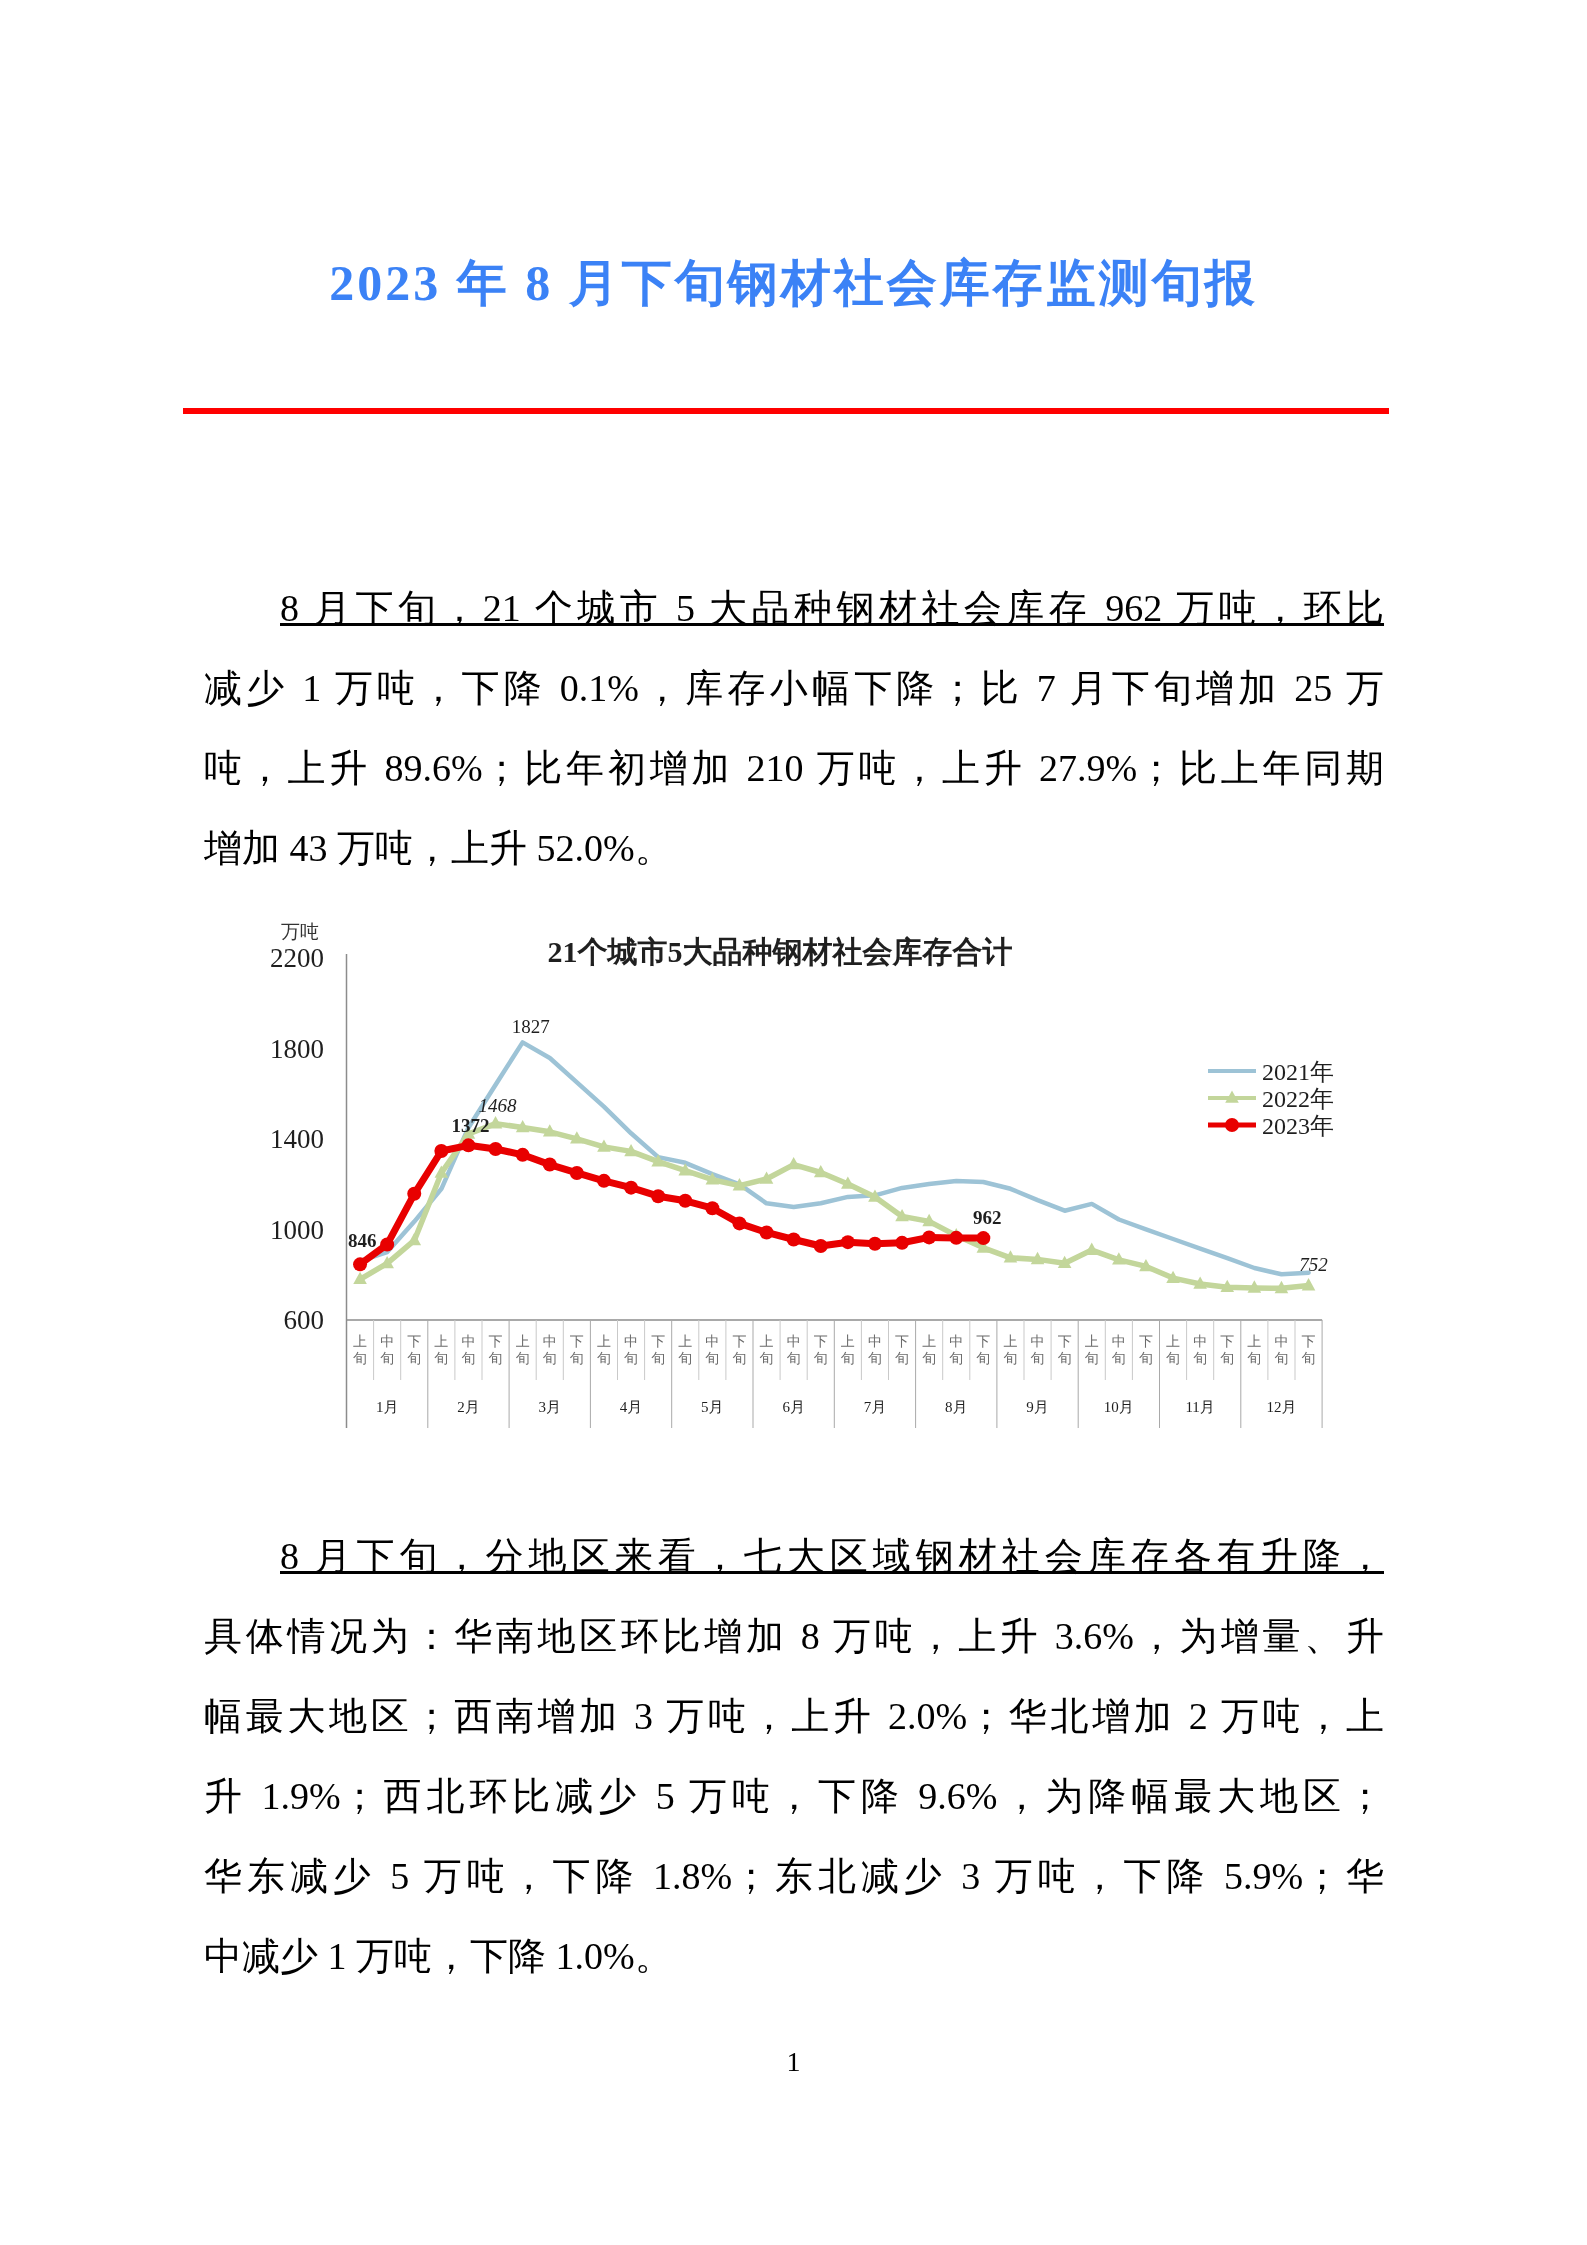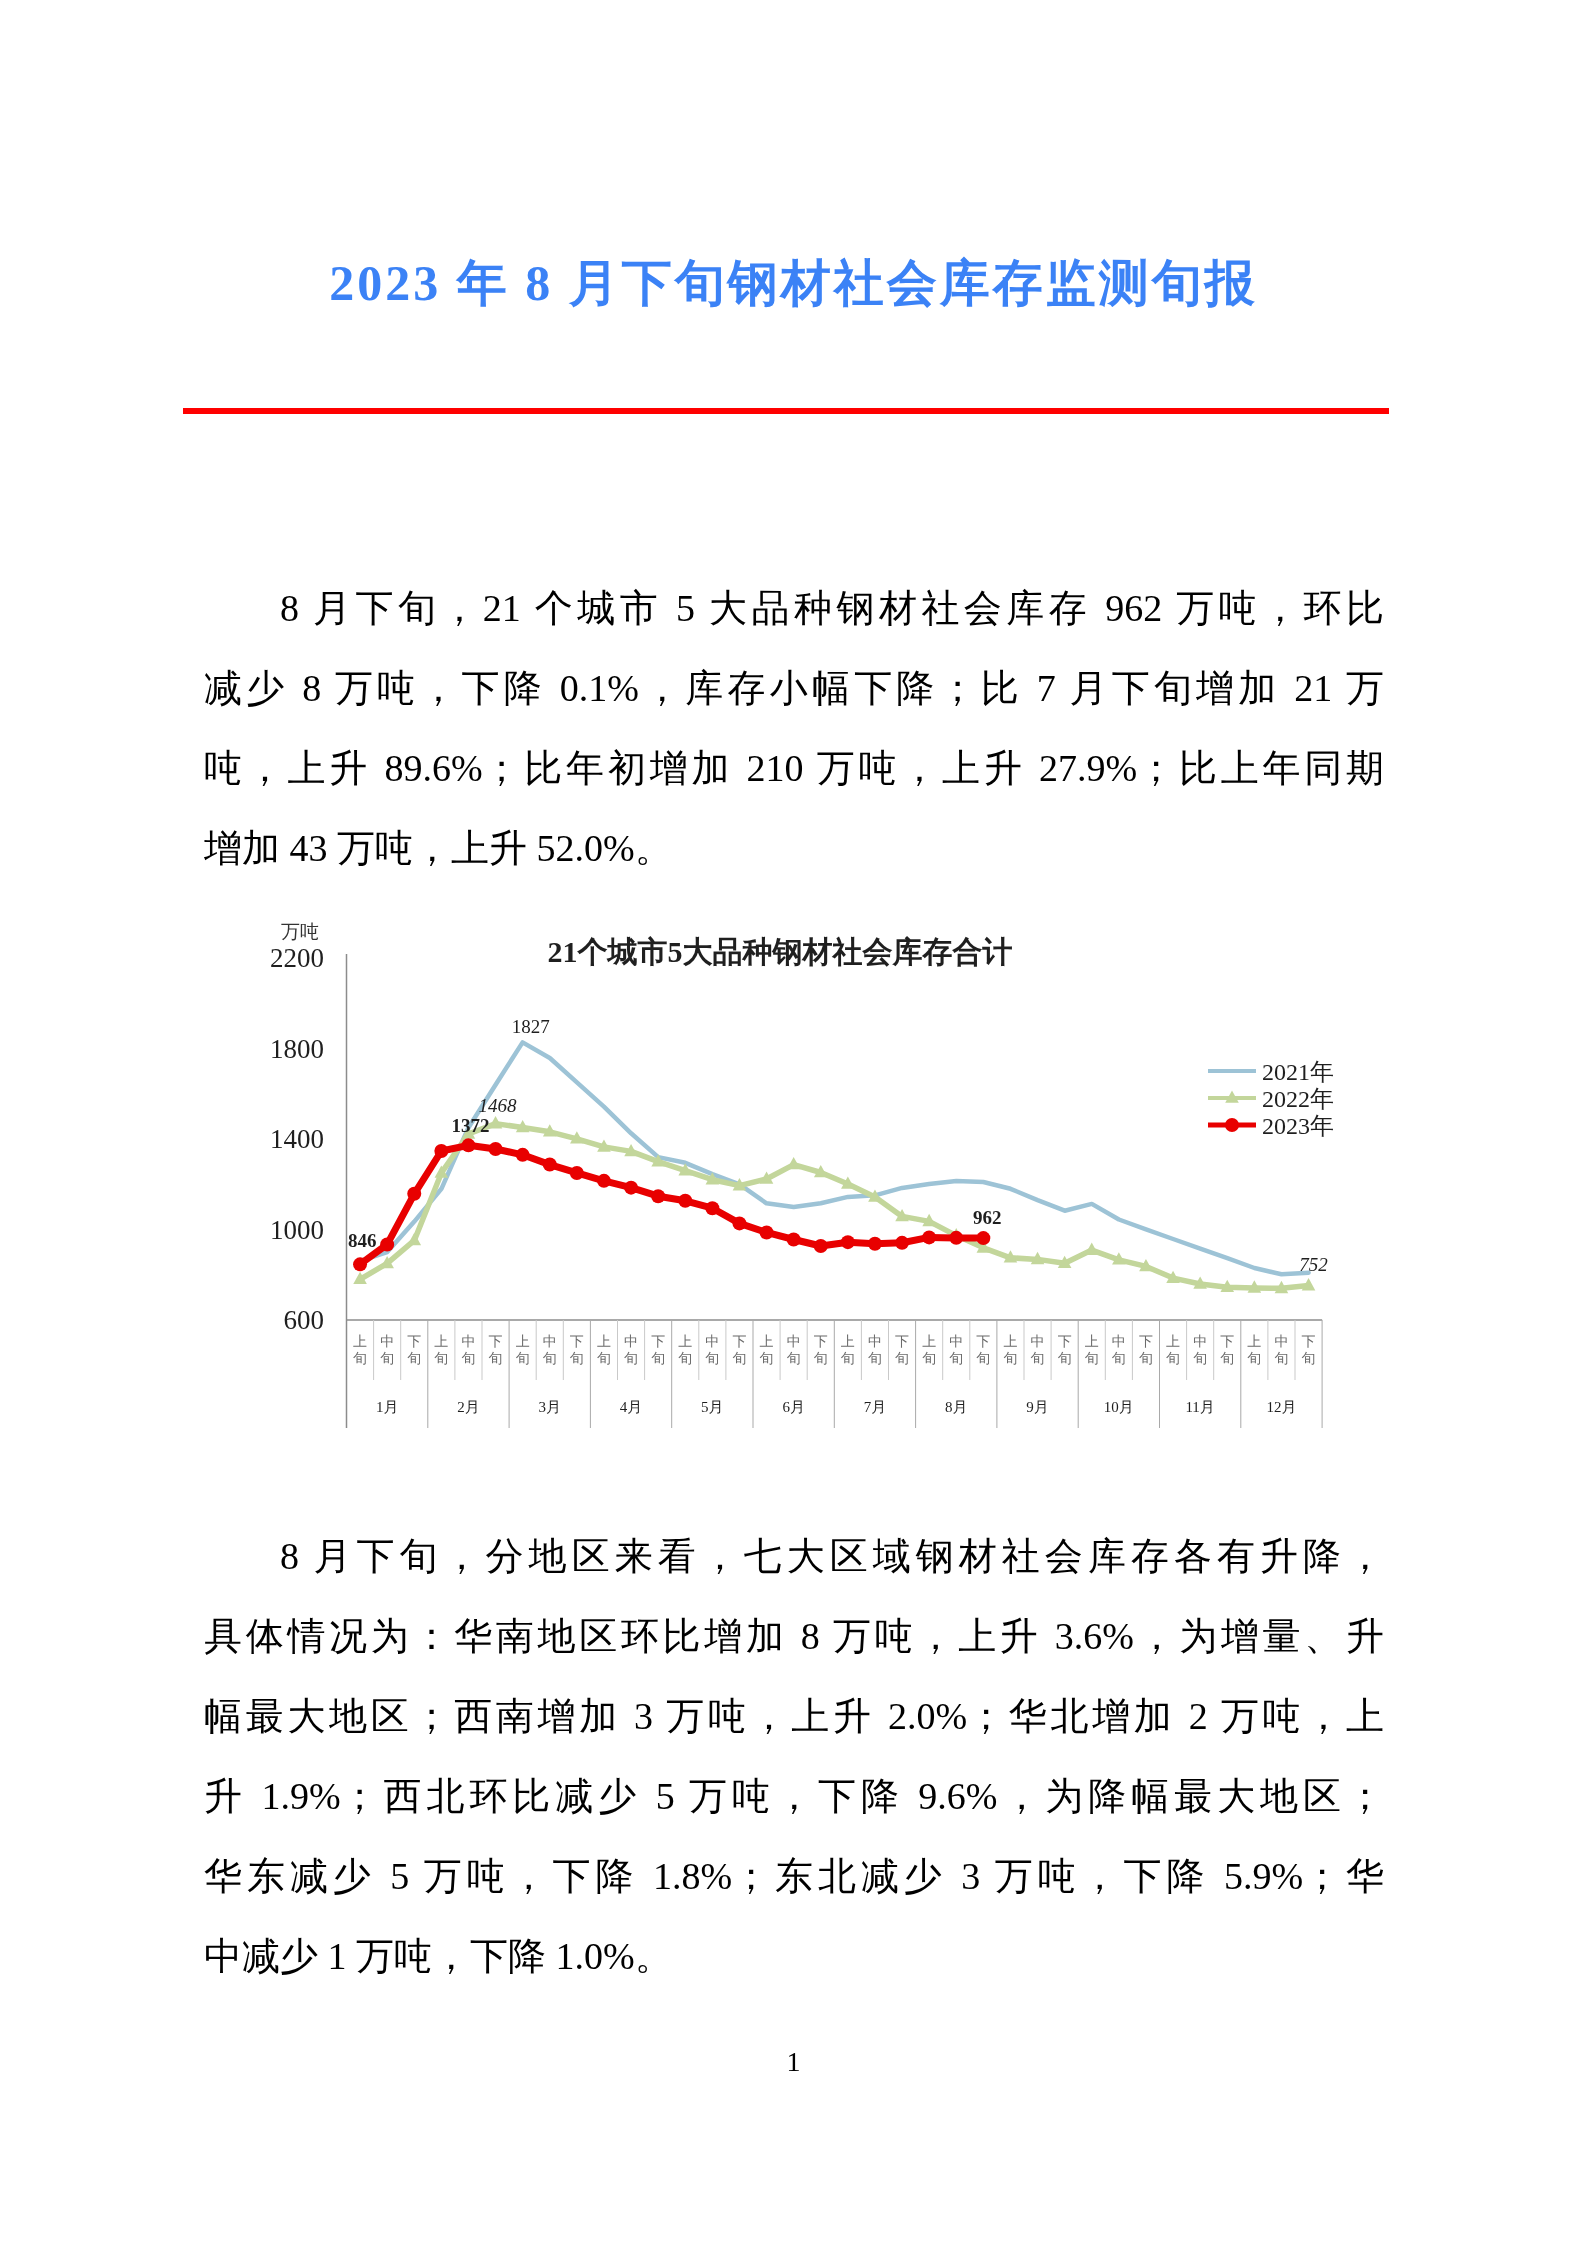--- a/index.html
+++ b/index.html
@@ -30,42 +30,42 @@
     position:absolute;left:204px;width:1180px;
     font-size:38px;line-height:80px;
   }
   .para-1{top:568px;}
   .para-2{top:1516px;}
   .para .line{
     height:80px;
     text-align:justify;
     text-align-last:justify;
   }
-  .para .line.indent{text-indent:76px;}
+  .para .line.indent{text-indent:76px;text-decoration:underline;}
   .para .line.no-stretch{text-align-last:left;}
   .chart-wrap{position:absolute;left:250px;top:910px;width:1180px;height:600px;}
   .chart-wrap svg{display:block;}
   .chart-wrap svg text{font-family:"Liberation Serif","DejaVu Serif",serif;}
   .page-num{
     position:absolute;top:2046px;left:0;width:100%;
     text-align:center;font-size:28px;
   }
 </style>
 </head>
 <body>
 
 <div class="page">
 
   <div class="doc-title">2023 年 8 月下旬钢材社会库存监测旬报</div>
   <div class="title-rule"></div>
 
 
   <div class="para para-1">
       <div class="line indent">8 月下旬，21 个城市 5 大品种钢材社会库存 962 万吨，环比</div>
-      <div class="line">减少 8 万吨，下降 0.1%，库存小幅下降；比 7 月下旬增加 21 万</div>
+      <div class="line">减少 1 万吨，下降 0.1%，库存小幅下降；比 7 月下旬增加 25 万</div>
       <div class="line">吨，上升 89.6%；比年初增加 210 万吨，上升 27.9%；比上年同期</div>
       <div class="line no-stretch">增加 43 万吨，上升 52.0%。</div>
     </div>
 
   <div class="chart-wrap">
     <svg id="chart-svg" width="1180" height="600" viewBox="0 0 1180 600">
         <text x="530" y="52" font-size="30" font-weight="bold" fill="#1f1f1f" text-anchor="middle">21个城市5大品种钢材社会库存合计</text>
         <text x="31" y="28" font-size="19" fill="#333">万吨</text>
         <text x="74" y="419" font-size="27" fill="#1f1f1f" text-anchor="end">600</text>
         <text x="74" y="328.5" font-size="27" fill="#1f1f1f" text-anchor="end">1000</text>

